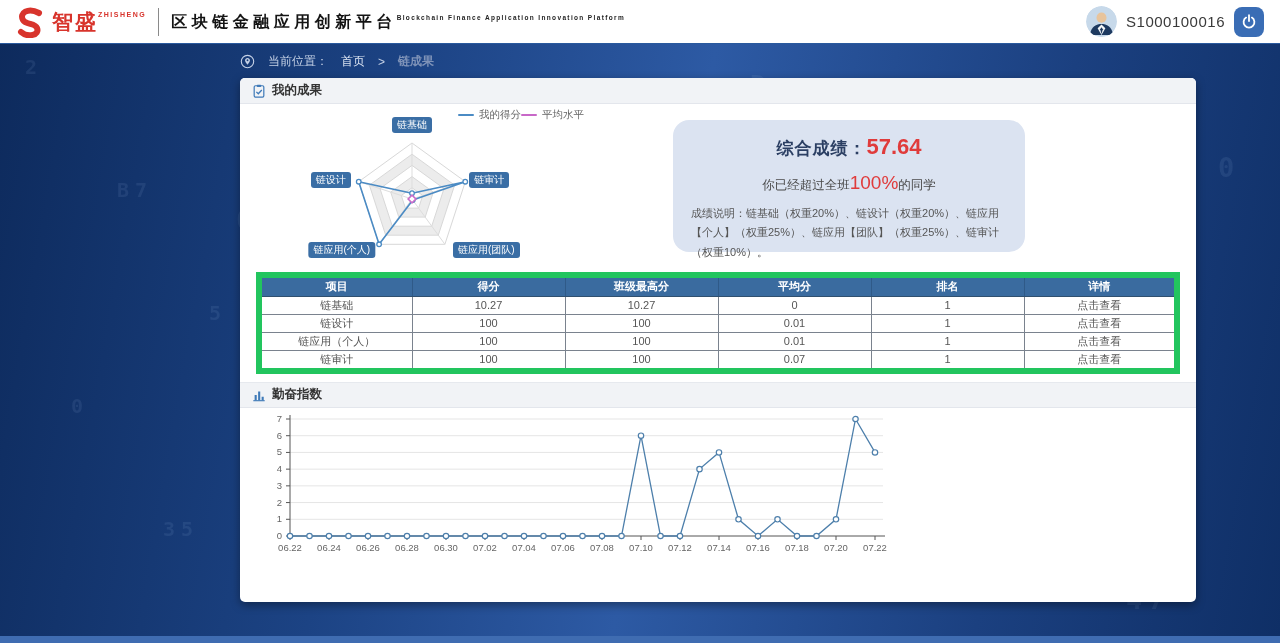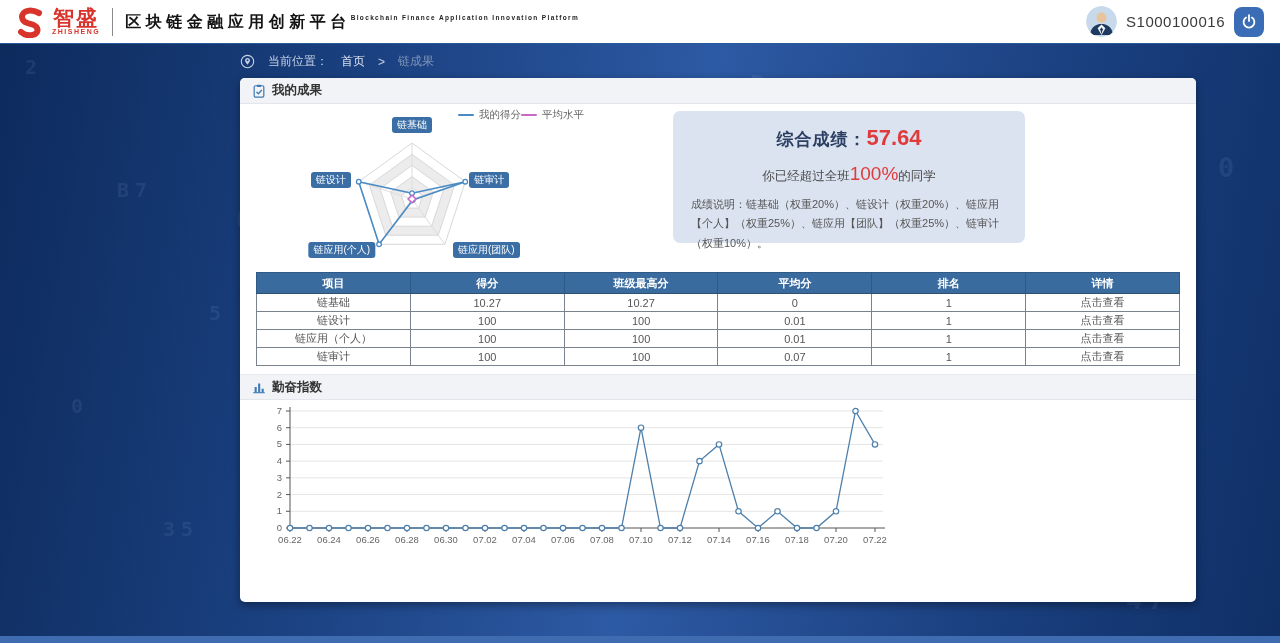--- a/index.html
+++ b/index.html
@@ -10,76 +10,76 @@
   .bg-glyphs { position:absolute; inset:0; z-index:0; pointer-events:none; }
   .bg-glyphs span { position:absolute; font-family:"DejaVu Sans Mono",monospace; font-weight:bold;
           color:rgba(165,195,240,0.10); letter-spacing:6px; }
 
   
   .topbar { position:absolute; top:0; left:0; width:1280px; height:44px; background:#ffffff;
             z-index:5; display:flex; align-items:center; justify-content:space-between; padding:0 16px 0 14px;
             border-bottom:1px solid #2a5a9e; }
   .logo-group { display:flex; align-items:center; height:100%; }
   .s-mark { width:32px; height:32px; margin-right:6px; }
-  .brand-block { display:flex; flex-direction:column; align-items:center; margin-right:10px; }
+  .brand-block { display:flex; flex-direction:row; margin-right:10px; }
   .brand-cn { color:#c f; }
   .brand-cn { font-size:21px; font-weight:bold; color:#d8342c; letter-spacing:2px; line-height:21px; }
   .brand-en { font-size:7px; font-weight:bold; color:#d8342c; letter-spacing:1.5px; line-height:8px; }
   .logo-divider { width:1px; height:28px; background:#8a8a8a; margin:0 12px 0 2px; }
   .title-block { display:flex; flex-direction:row; }
   .title-cn { font-size:16px; font-weight:bold; color:#141414; letter-spacing:4.5px; line-height:18px; }
   .title-en { font-size:6.5px; font-weight:bold; color:#222; letter-spacing:1.35px; line-height:9px; }
   .user-group { display:flex; align-items:center; gap:9px; }
   .avatar { width:31px; height:31px; border-radius:50%; overflow:hidden; display:block; }
   .user-id { font-size:15px; color:#3a3a3a; letter-spacing:0.5px; }
   .power-btn { width:30px; height:30px; border:none; border-radius:8px; background:#3a6db5; cursor:pointer;
                display:flex; align-items:center; justify-content:center; }
 
   
   .breadcrumb { position:absolute; top:53px; left:240px; z-index:3; display:flex; align-items:center;
                 gap:13px; font-size:12px; color:#c5d1e6; }
   .breadcrumb .crumb-home { color:#dbe4f2; cursor:pointer; }
   .breadcrumb .crumb-sep { color:#c5d1e6; }
-  .breadcrumb .crumb-current { color:#7f93b8; }
+  .breadcrumb .crumb-current { color:#7f93b8;font-weight:bold; }
 
   
   .card { position:absolute; left:240px; top:78px; width:956px; height:524px; background:#ffffff;
           border-radius:5px; z-index:2; box-shadow:0 3px 10px rgba(0,0,0,0.38); overflow:hidden; }
   .sec-title { height:26px; display:flex; align-items:center; gap:6px; padding:0 12px;
                background:#f1f3f6; border-bottom:1px solid #e3e6ec; border-top:1px solid #e6e9ee;
                font-size:12.5px; font-weight:bold; color:#333; }
   .sec-title:first-child { border-top:none; }
   .sec-title .t-icon { width:14px; height:14px; flex:0 0 auto; }
 
   
   .sec1-body { position:relative; height:164px; background:#fff; }
   .legend { position:absolute; left:218px; top:4px; display:flex; align-items:center; gap:0;
             font-size:10.5px; color:#666; }
   .legend .item { display:flex; align-items:center; gap:5px; }
   .legend .dash { width:16px; height:0; border-top:2px solid; border-radius:2px; display:inline-block; }
   .radar-area { position:absolute; left:60px; top:8px; width:312px; height:156px; }
   .radar-area svg { position:absolute; left:0; top:0; }
   .radar-badge { position:absolute; background:#3a6ea5; color:#fff; font-size:10px; line-height:10px;
                  padding:3px 5px; border-radius:3px; white-space:nowrap; }
-  .score-panel { position:absolute; left:433px; top:7px; width:352px; height:132px; background:#dbe3f1;
-                 border-radius:7px; padding:14px 18px 0 18px; text-align:center; }
+  .score-panel { position:absolute; left:433px; top:16px; width:352px; height:132px; background:#dbe3f1;
+                 border-radius:16px; padding:14px 18px 0 18px; text-align:center; }
   .score-line1 { font-size:17px; font-weight:bold; color:#2b3f63; letter-spacing:1px; }
   .score-line1 .score-value { font-size:22px; color:#e03b3b; letter-spacing:0; }
   .score-line2 { margin-top:12px; font-size:12.5px; color:#4a4a4a; }
   .score-line2 .pct { font-size:19px; color:#e03b3b; }
   .score-expl { margin-top:10px; font-size:11px; color:#555; line-height:1.75; text-align:left; }
 
   
   .table-wrap { padding:4px 16px 8px 16px; background:#fff; }
   table.results { width:100%; border-collapse:collapse; font-size:11px; table-layout:fixed; }
   table.results th { background:#3a6b9f; color:#fff; font-weight:bold; height:21px;
                      border:1px solid #2f5a88; border-bottom:1px solid #30506f; }
   table.results td { background:#fff; color:#555; text-align:center; height:17px; padding:1px 2px;
                      border:1px solid #7a828e; }
-  table.results { border:1px solid #22c55e; }
+  table.results { border:6px solid #22c55e; }
   td.detail-link { cursor:pointer; color:#4a4a4a; }
 
   
   .chart-wrap { padding:2px 0 0 15px; background:#fff; }
   svg text { font-family:"Liberation Sans","DejaVu Sans",sans-serif; }
 
   .bottombar { position:absolute; left:0; bottom:0; width:1280px; height:7px; background:#3f6cb1; z-index:4; }
 </style>
 </head>
 <body>

